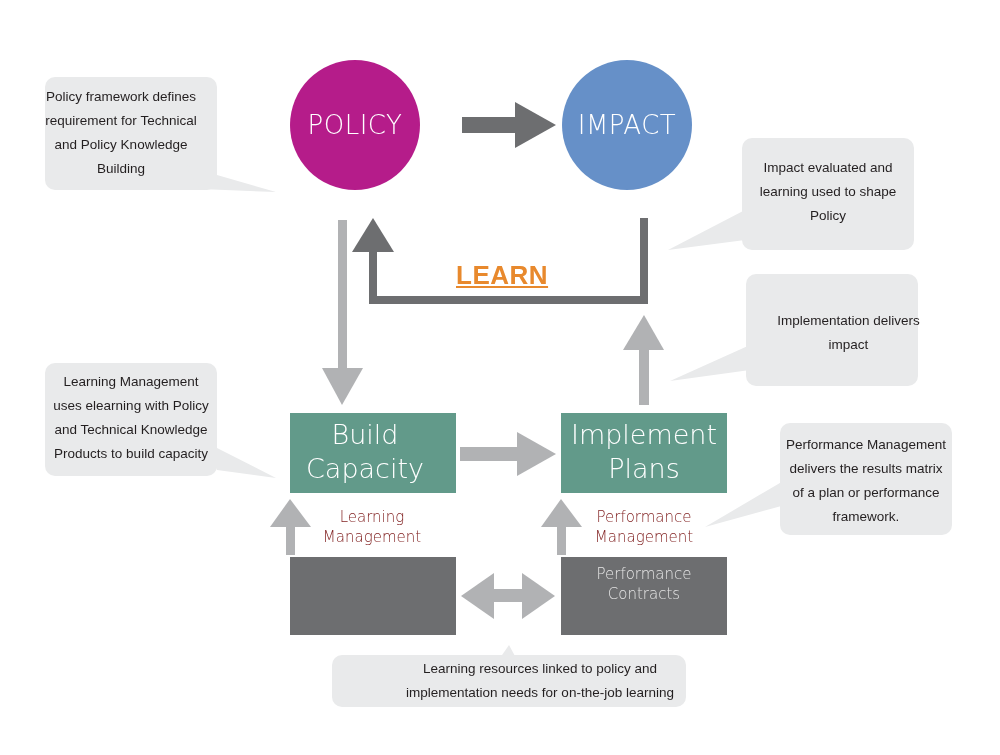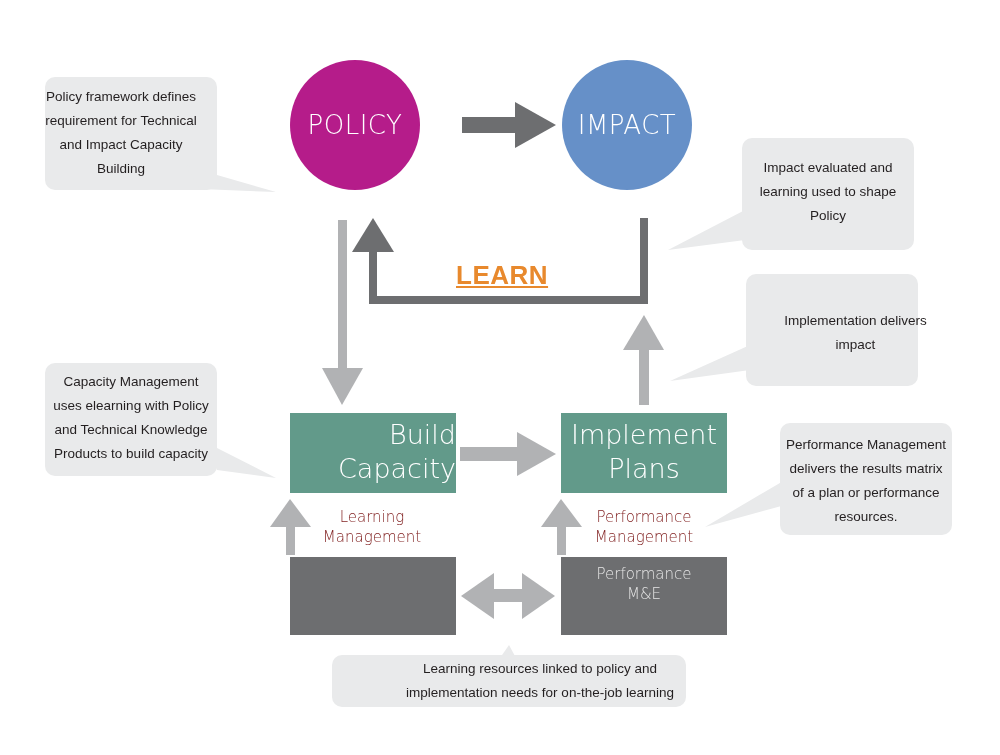--- a/index.html
+++ b/index.html
@@ -91,70 +91,70 @@
   <g fill="#b1b2b4">
     <rect x="490" y="589" width="36" height="13"></rect>
     <polygon points="461,596 494,573 494,619"></polygon>
     <polygon points="555,596 522,573 522,619"></polygon>
   </g>
 </svg>
 
 <div class="node-text circle-label" style="left:290px;top:110px;width:130px;">POLICY</div>
 <div class="node-text circle-label" style="left:562px;top:110px;width:130px;">IMPACT</div>
 
-<div class="node-text green-label" style="left:290px;top:418px;width:166px;text-align:right;">
+<div class="node-text green-label" style="left:282px;top:418px;width:166px;">
   <div>Build</div>
   <div>Capacity</div>
 </div>
 <div class="node-text green-label" style="left:561px;top:418px;width:166px;">
   <div>Implement</div>
   <div>Plans</div>
 </div>
 
 <div class="node-text dark-label" style="left:290px;top:578px;width:166px;">
 </div>
 <div class="node-text dark-label" style="left:561px;top:564px;width:166px;">
   <div>Performance</div>
-  <div>M&amp;E</div>
+  <div>Contracts</div>
 </div>
 
 <div class="sub-label" style="left:302px;top:507px;width:140px;">
   <div>Learning</div>
   <div>Management</div>
 </div>
 <div class="sub-label" style="left:574px;top:507px;width:140px;">
   <div>Performance</div>
   <div>Management</div>
 </div>
 
 <div class="learn" style="left:456px;top:260px;text-decoration:underline;">LEARN</div>
 
 <div class="callout-text" style="left:45px;top:85px;width:152px;">
   <div>Policy framework defines</div>
   <div>requirement for Technical</div>
-  <div>and Impact Capacity</div>
+  <div>and Policy Knowledge</div>
   <div>Building</div>
 </div>
 <div class="callout-text" style="left:742px;top:156px;width:172px;">
   <div>Impact evaluated and</div>
   <div>learning used to shape</div>
   <div>Policy</div>
 </div>
-<div class="callout-text" style="left:746px;top:309px;width:205px;margin-left:7px;">
+<div class="callout-text" style="left:746px;top:309px;width:205px;">
   <div>Implementation delivers</div>
   <div>impact</div>
 </div>
 <div class="callout-text" style="left:45px;top:370px;width:172px;">
-  <div>Capacity Management</div>
+  <div>Learning Management</div>
   <div>uses elearning with Policy</div>
   <div>and Technical Knowledge</div>
   <div>Products to build capacity</div>
 </div>
 <div class="callout-text" style="left:780px;top:433px;width:172px;">
   <div>Performance Management</div>
   <div>delivers the results matrix</div>
   <div>of a plan or performance</div>
-  <div>resources.</div>
+  <div>framework.</div>
 </div>
 <div class="callout-text" style="left:332px;top:657px;width:416px;">
   <div>Learning resources linked to policy and</div>
   <div>implementation needs for on-the-job learning</div>
 </div>
 
 </body></html>

